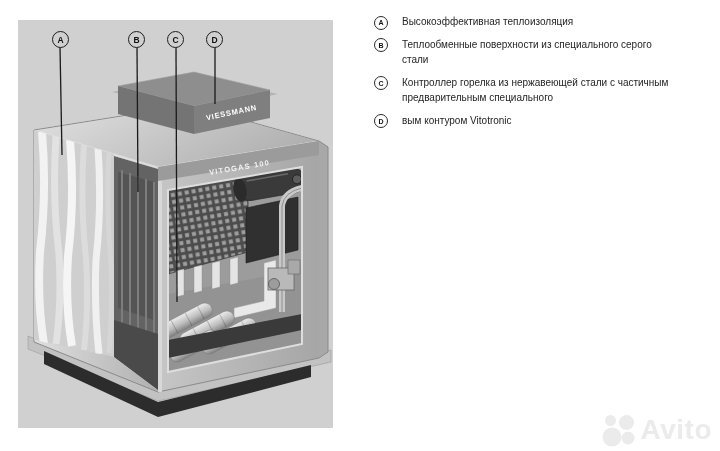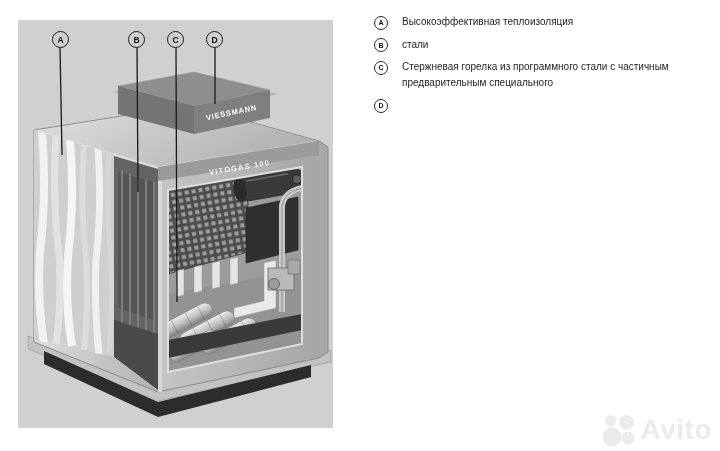--- a/index.html
+++ b/index.html
@@ -216,37 +216,39 @@
       </div>
     <div class="legend-text">
       <div class="legend-line">Высокоэффективная теплоизоляция</div>
     </div>
   </div>
   <div class="legend-item">
     <div class="legend-marker">
         <span>B</span>
       </div>
     <div class="legend-text">
+      <div class="legend-line">Теплообменные поверхности из специального серого</div>
       <div class="legend-line">стали</div>
     </div>
   </div>
   <div class="legend-item">
     <div class="legend-marker">
         <span>C</span>
       </div>
     <div class="legend-text">
-      <div class="legend-line">Стержневая горелка из программного стали с частичным</div>
+      <div class="legend-line">Контроллер горелка из нержавеющей стали с частичным</div>
       <div class="legend-line">предварительным специального</div>
     </div>
   </div>
   <div class="legend-item">
     <div class="legend-marker">
         <span>D</span>
       </div>
     <div class="legend-text">
+      <div class="legend-line">вым контуром Vitotronic</div>
     </div>
   </div>
 </div>
 
 <div class="watermark">
   <svg width="34" height="34" viewBox="0 0 34 34">
     <circle cx="10" cy="24" r="9.5" fill="currentColor"></circle>
     <circle cx="8.5" cy="7.5" r="5.5" fill="currentColor"></circle>
     <circle cx="24.5" cy="9.5" r="7.5" fill="currentColor"></circle>
     <circle cx="26" cy="25" r="6.5" fill="currentColor"></circle>

